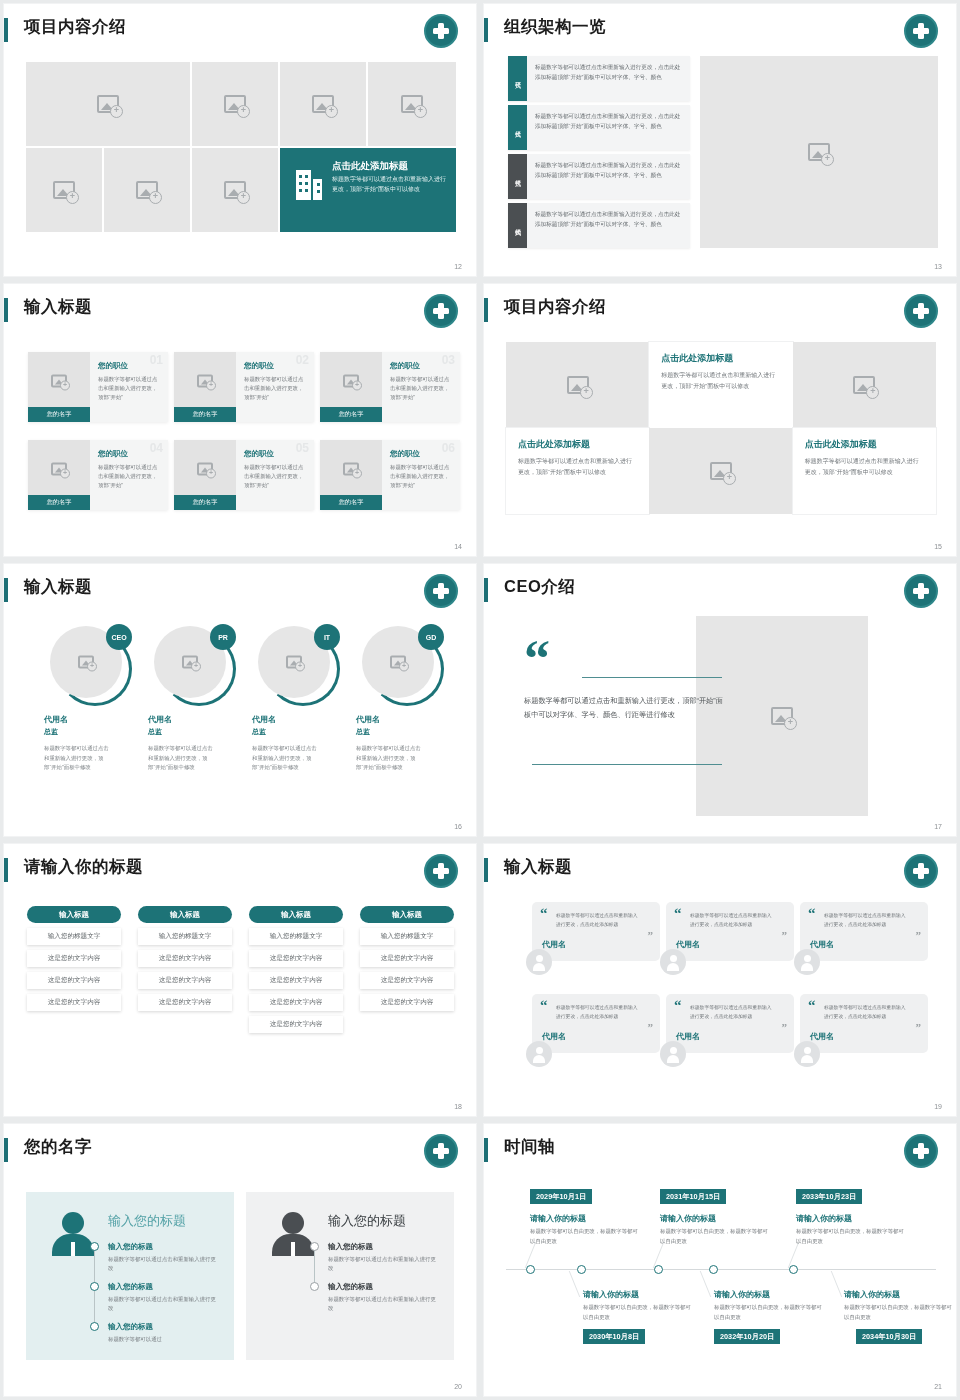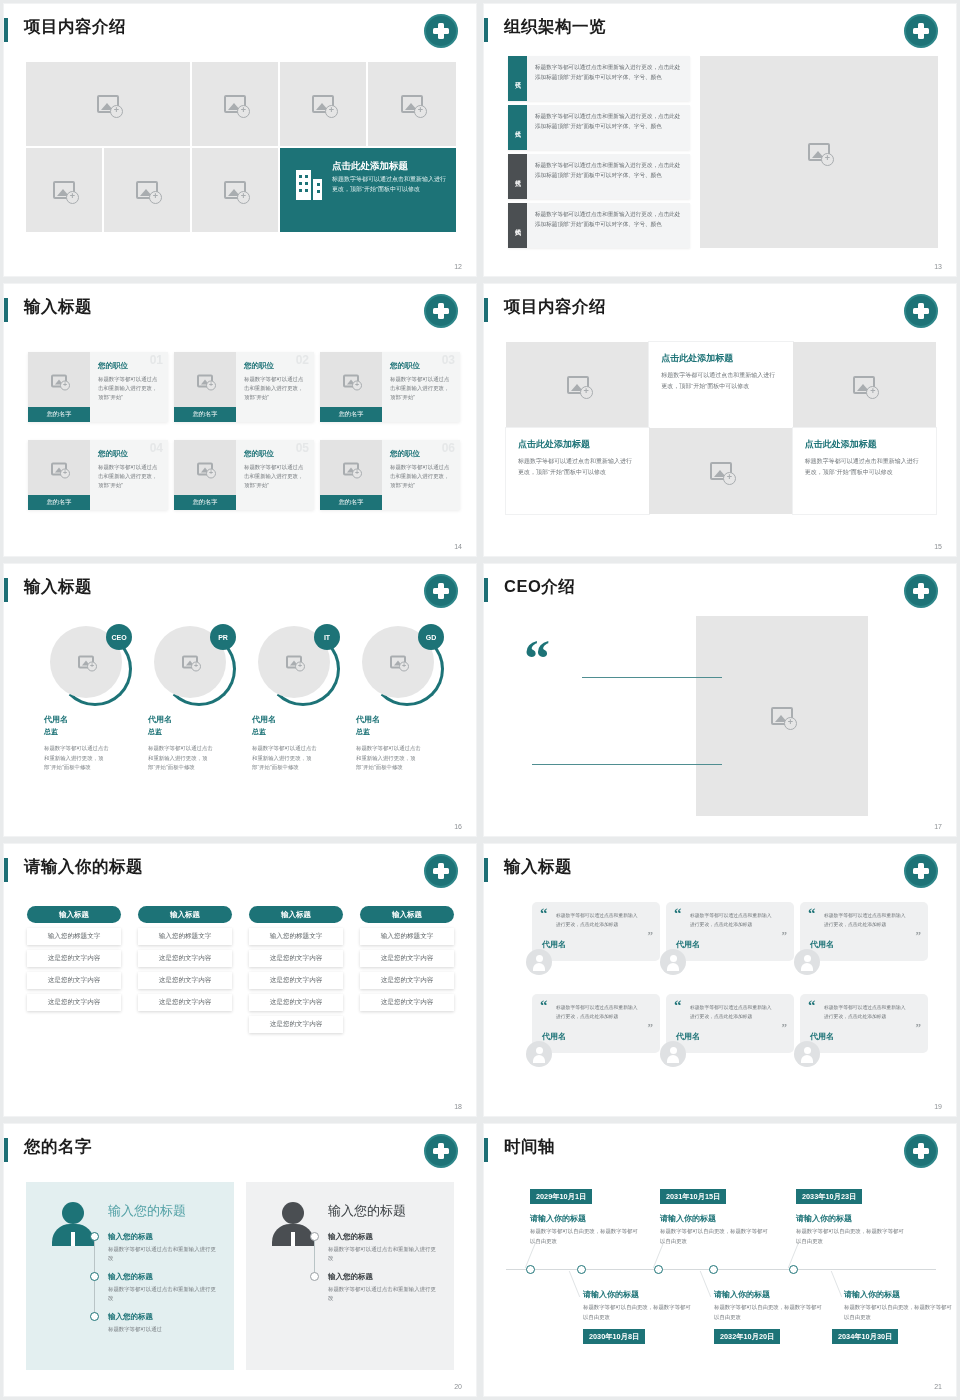--- a/index.html
+++ b/index.html
@@ -121,21 +121,21 @@
       font-family:"Liberation Serif", serif; font-weight:bold; }
   .ptxt { margin-left:14px; font-size:4.8px; line-height:1.85; color:#71767a; width:86px; }
   .pname { margin-top:9px; font-size:8px; font-weight:bold; color:#1d7377; }
   .pavatar { position:absolute; left:-6px; bottom:-14px; width:26px; height:26px; border-radius:50%; background:#dfe1e3; }
   .pavatar::before { content:""; position:absolute; left:50%; top:6px; margin-left:-3.5px; width:7px; height:7px;
       border-radius:50%; background:#fff; }
   .pavatar::after { content:""; position:absolute; left:50%; top:14px; margin-left:-6px; width:12px; height:8px;
       border-radius:6px 6px 0 0; background:#fff; }
 
   
-  .cmp { position:absolute; top:58px; width:208px; height:188px; }
+  .cmp { position:absolute; top:68px; width:208px; height:168px; }
   .cmp.a { left:22px; background:#e3eff0; }
   .cmp.b { left:242px; background:#f0f1f2; }
   .cmp-title { position:absolute; left:82px; top:20px; font-size:13px; }
   .cmp.a .cmp-title { color:#53a1a6; }
   .cmp.b .cmp-title { color:#3b4044; }
   .person { position:absolute; left:26px; top:20px; width:42px; height:44px; }
   .person .head { position:absolute; left:50%; margin-left:-11px; top:0; width:22px; height:22px; border-radius:50%; }
   .person .body { position:absolute; left:0; bottom:0; width:42px; height:22px; border-radius:18px 18px 0 0; }
   .person .tie { position:absolute; left:50%; margin-left:-2px; bottom:0; width:4px; height:14px; background:#fff; }
   .cmp.a .head, .cmp.a .body { background:#1d7377; }
@@ -409,20 +409,21 @@
     <div class="s-head">
       <div class="accent-bar"></div>
       <div class="s-title">CEO介绍</div>
     </div>
     <div class="plus-badge"></div>
     <div class="s17-img ph">
         <span class="ph-ico"></span>
       </div>
     <div class="quote-mark">“</div>
     <div class="q-line" style="left:98px;top:113px;width:140px"></div>
+    <div class="q-body">标题数字等都可以通过点击和重新输入进行更改，顶部“开始”面板中可以对字体、字号、颜色、行距等进行修改</div>
     <div class="q-line" style="left:48px;top:200px;width:190px"></div>
     <div class="pg-num">17</div>
   </div>
 
   <div class="slide">
     <div class="s-head">
       <div class="accent-bar"></div>
       <div class="s-title">请输入你的标题</div>
     </div>
     <div class="plus-badge"></div>
@@ -615,18 +616,18 @@
     <div class="tl-tt" style="left:99px;top:165px">请输入你的标题</div>
     <div class="tl-td" style="left:99px;top:179px">标题数字等都可以自由更改，标题数字等都可以自由更改</div>
     <div class="tl-date" style="left:99px;top:205px">2030年10月8日</div>
 
     <div class="tl-tt" style="left:230px;top:165px">请输入你的标题</div>
     <div class="tl-td" style="left:230px;top:179px">标题数字等都可以自由更改，标题数字等都可以自由更改</div>
     <div class="tl-date" style="left:230px;top:205px">2032年10月20日</div>
 
     <div class="tl-tt" style="left:360px;top:165px">请输入你的标题</div>
     <div class="tl-td" style="left:360px;top:179px">标题数字等都可以自由更改，标题数字等都可以自由更改</div>
-    <div class="tl-date" style="left:348px;top:205px">2034年10月30日</div>
+    <div class="tl-date" style="left:372px;top:205px">2034年10月30日</div>
 
     <div class="pg-num">21</div>
   </div>
 
 </div>
 
 </body></html>

